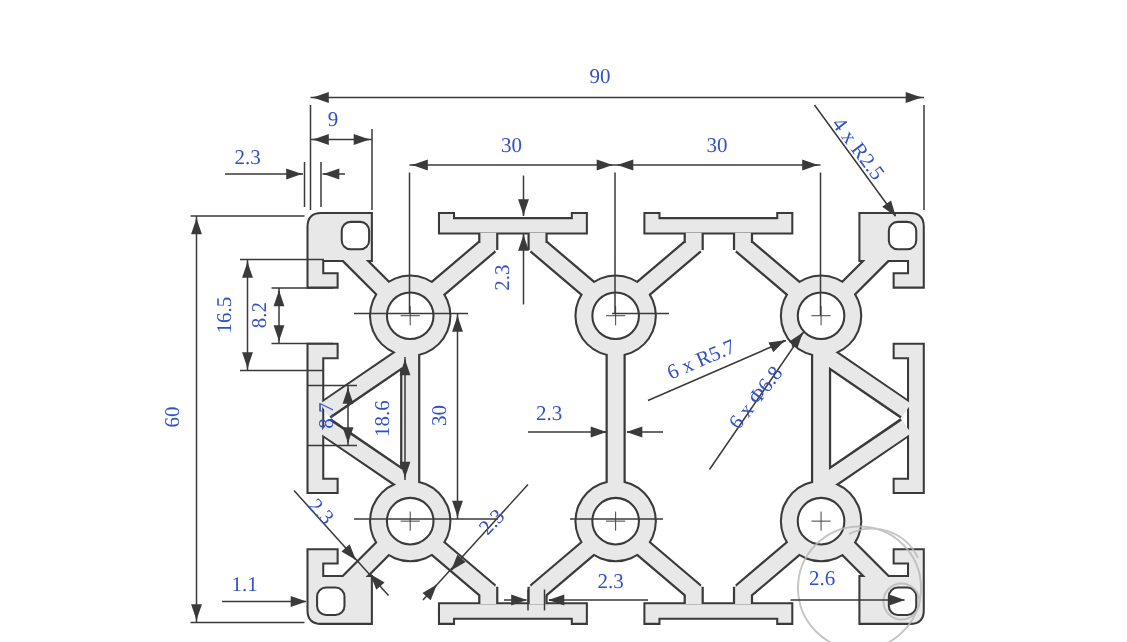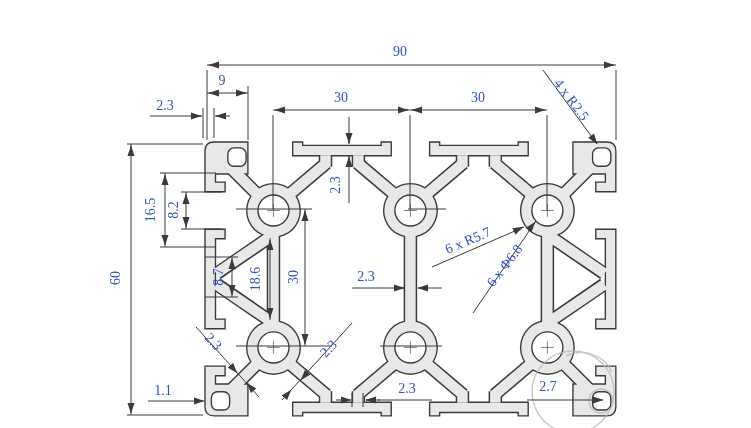--- a/index.html
+++ b/index.html
@@ -201,16 +201,16 @@
 <span class="dim r90" style="left:256px;top:259px;">18.6</span>
 <span class="dim r90" style="left:294px;top:257px;">30</span>
 <span class="dim r90" style="left:336px;top:165px;">2.3</span>
 <span class="dim" style="left:366px;top:257px;">2.3</span>
 <span class="dim rm23" style="left:468px;top:221px;">6 x R5.7</span>
 <span class="dim rm52" style="left:505px;top:246px;">6 x Φ6.8</span>
 <span class="dim r47" style="left:213px;top:322px;">2.3</span>
 <span class="dim rm46" style="left:329px;top:329px;">2.3</span>
 <span class="dim" style="left:163px;top:371px;">1.1</span>
 <span class="dim" style="left:407px;top:369px;">2.3</span>
-<span class="dim" style="left:548px;top:367px;">2.7</span>
+<span class="dim" style="left:548px;top:367px;">2.6</span>
 
 
 </div>
 
 </body></html>

